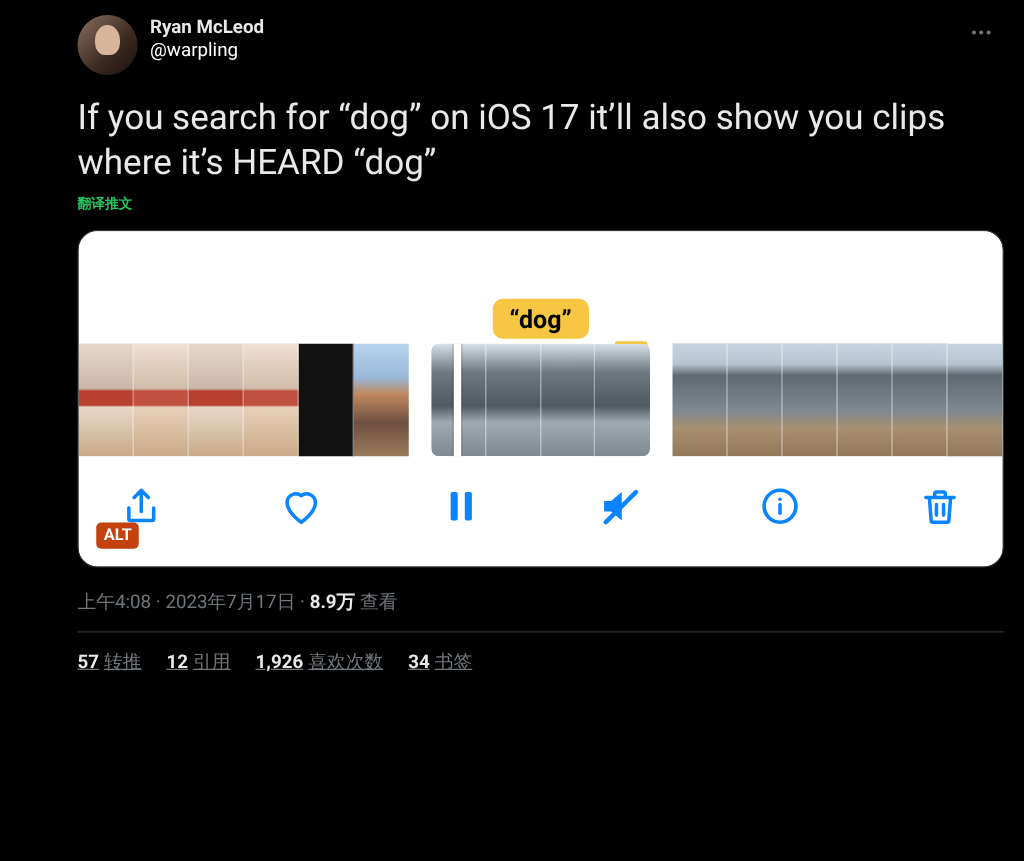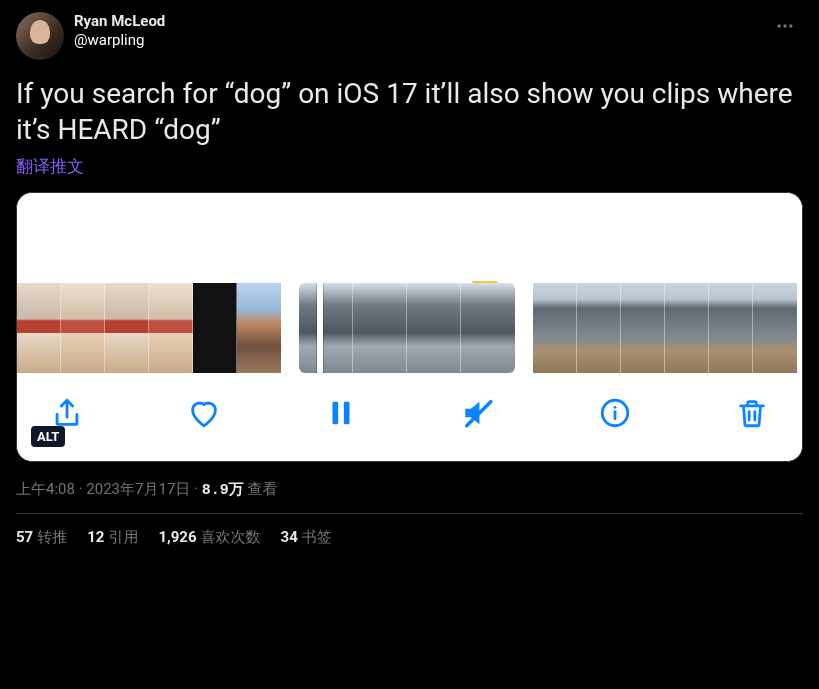--- a/index.html
+++ b/index.html
@@ -6,20 +6,21 @@
   body {
     background: #000;
     color: #e7e9ea;
     font-family: -apple-system, BlinkMacSystemFont, "Segoe UI", Roboto, Helvetica, Arial, sans-serif;
     width: 819px;
     height: 689px;
     overflow: hidden;
   }
   .tweet {
     padding: 12px 16px;
+    margin-left: 46px;
   }
   .header {
     display: flex;
     align-items: flex-start;
     gap: 10px;
     position: relative;
   }
   .avatar {
     width: 48px;
     height: 48px;
@@ -50,23 +51,24 @@
     background: none; border: none;
   }
   .body-text {
     margin-top: 16px;
     font-size: 28px;
     line-height: 1.3;
     color: #e7e9ea;
   }
   .translate-link {
     margin-top: 6px;
-    color: #8b5cf6;
-    font-size: 17px;
+    color: #22c55e;
+    font-size: 11px;
     cursor: pointer;
+    font-weight: bold;
   }
   .media-card {
     margin-top: 14px;
     width: 100%;
     border-radius: 16px;
     overflow: hidden;
     background: #fff;
     border: 1px solid #2f3336;
     position: relative;
   }
@@ -143,45 +145,46 @@
     color: #0a84ff;
     cursor: pointer;
     width: 44px; height: 44px;
     display: flex; align-items: center; justify-content: center;
   }
   .ctrl-btn svg { width: 34px; height: 34px; stroke: #0a84ff; fill: none; stroke-width: 2; }
   .alt-badge {
     position: absolute;
     left: 14px;
     bottom: 14px;
-    background: #0f172a;
+    background: #c2410c;
     color: #fff;
     font-weight: 700;
     font-size: 13px;
     padding: 3px 6px;
     border-radius: 4px;
     cursor: pointer;
   }
   .meta-row {
     margin-top: 18px;
     font-size: 15px;
     color: #71767b;
   }
-  .meta-row .strong { color: #e7e9ea; font-weight: 700; font-family: Liberation Mono, monospace; }
+  .meta-row .strong { color: #e7e9ea; font-weight: 700; }
   .divider {
     height: 1px;
     background: #2f3336;
     margin-top: 14px;
   }
   .stats-row {
     display: flex;
     gap: 20px;
     margin-top: 14px;
     font-size: 15px;
     color: #71767b;
+    text-decoration: underline;
   }
   .stat .num { color: #e7e9ea; font-weight: 700; margin-right: 4px; }
 </style>
 </head>
 <body>
 
 <div class="tweet">
 
   <div class="header">
     <div class="avatar"></div>
@@ -196,20 +199,21 @@
           <circle cx="19" cy="12" r="2" fill="#71767b"></circle>
         </svg>
     </button>
   </div>
 
   <div class="body-text">If you search for “dog” on iOS 17 it’ll also show you clips where it’s HEARD “dog”</div>
   <div class="translate-link">翻译推文</div>
 
   <div class="media-card">
     <div class="media-upper">
+      <div class="dog-badge">“dog”</div>
       <div class="badge-tick"></div>
     </div>
 
     <div class="timeline-row">
       <div class="clip-group">
         <div class="clip dogface"></div>
         <div class="clip dogface2"></div>
         <div class="clip dogface"></div>
         <div class="clip dogface2"></div>
         <div class="clip dark"></div>

